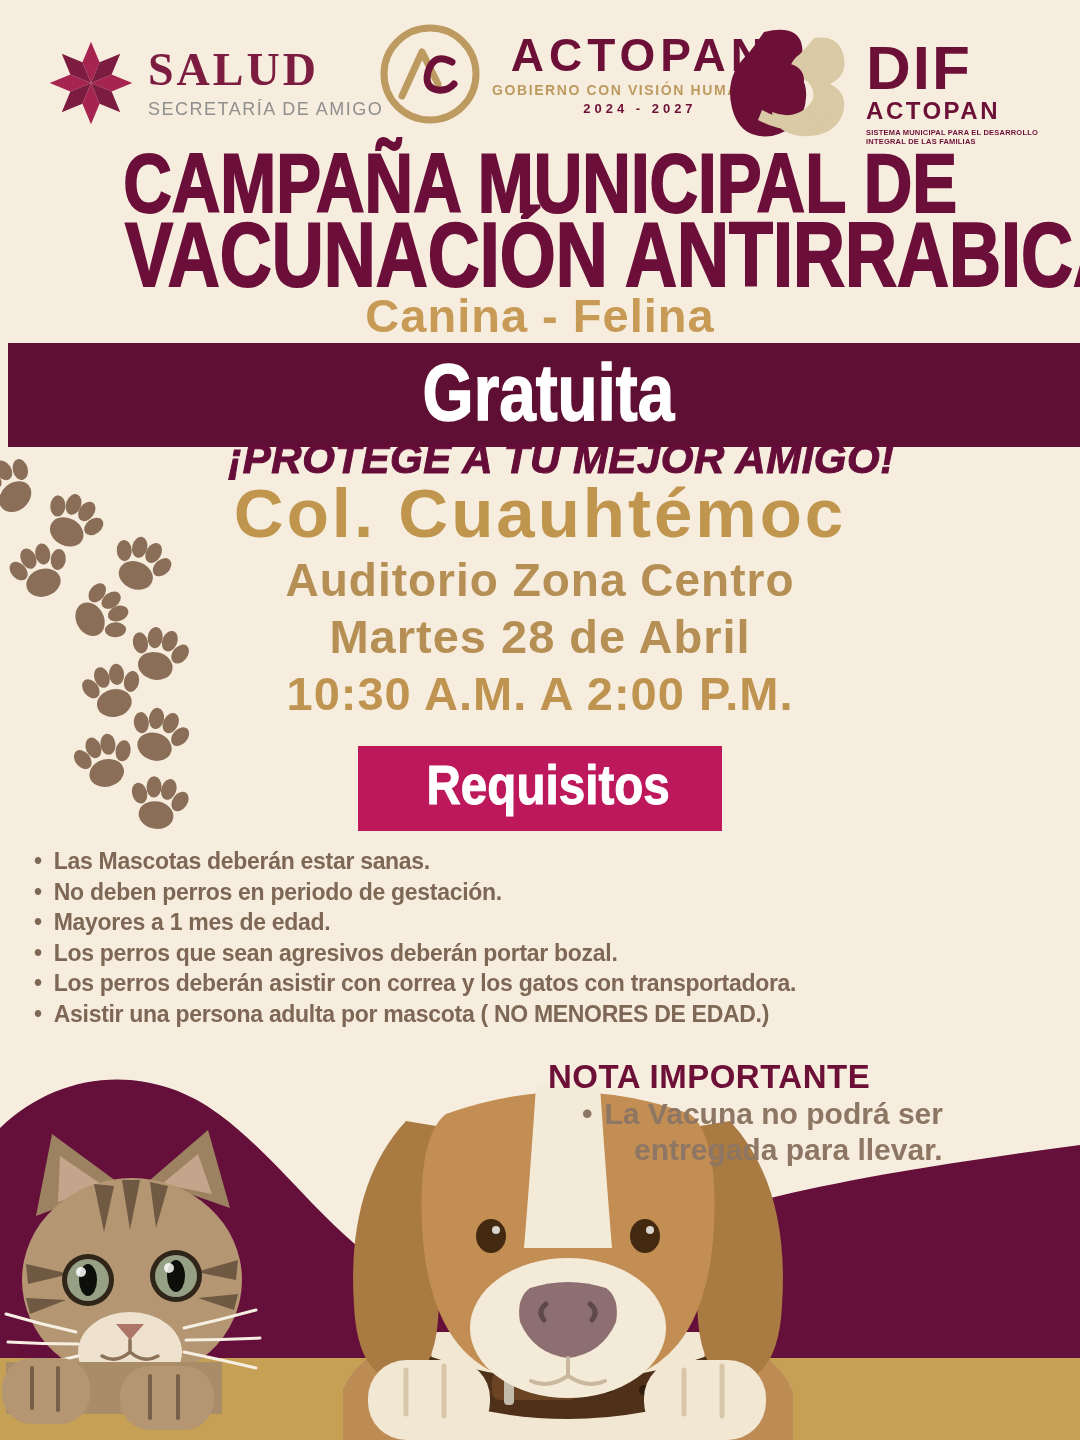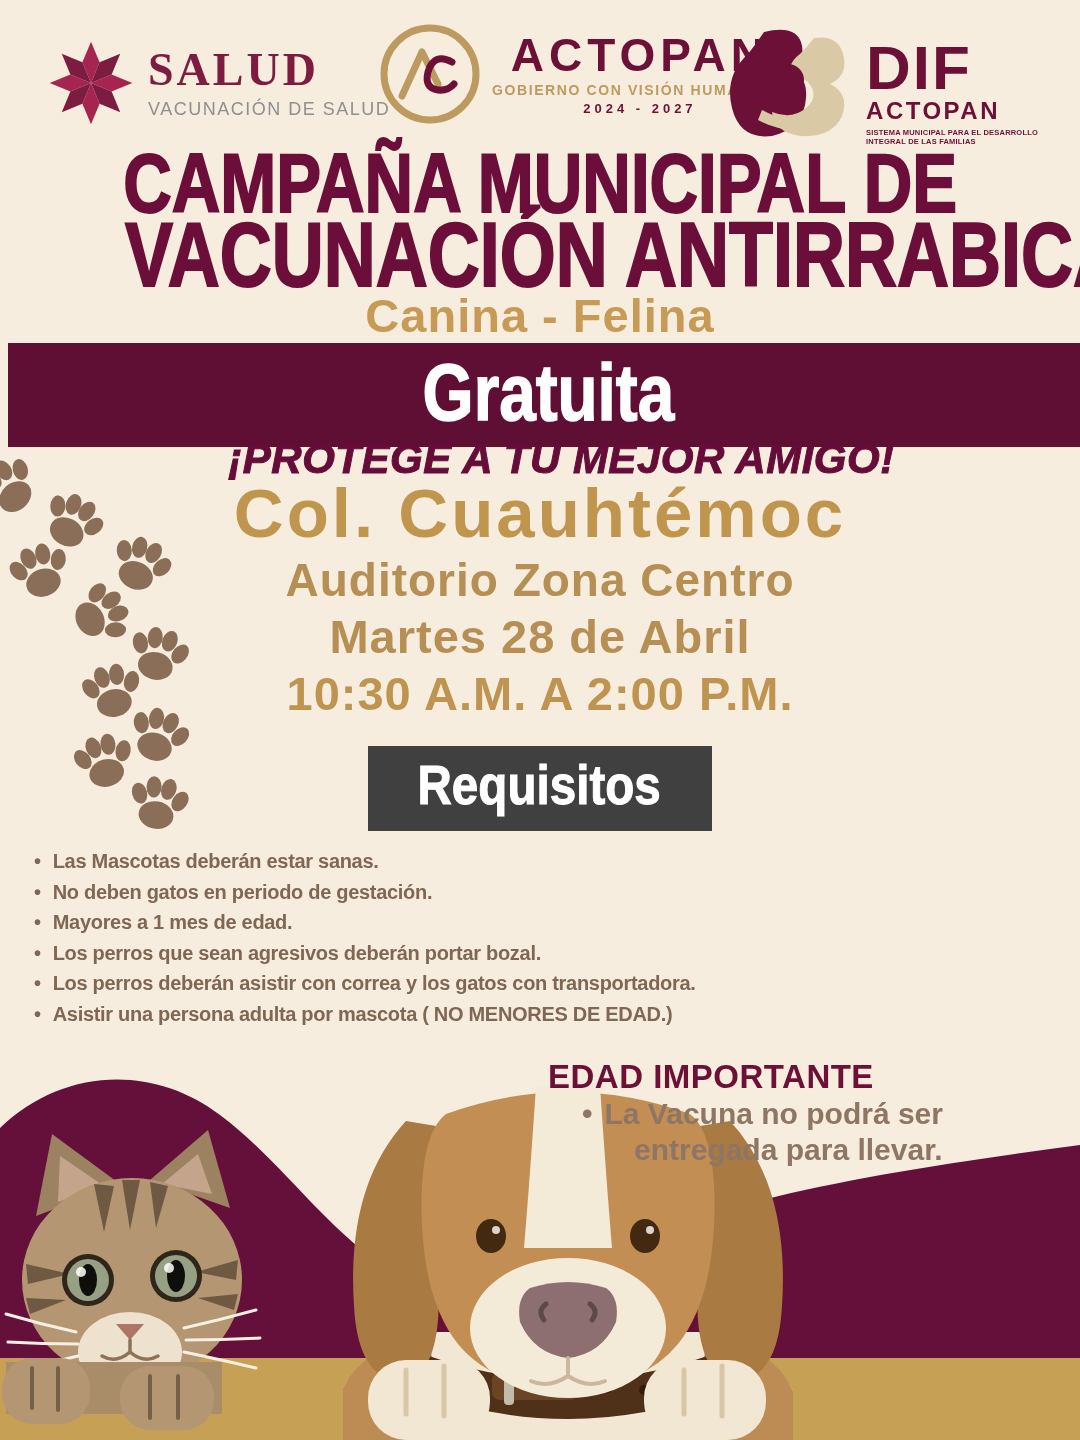--- a/index.html
+++ b/index.html
@@ -31,25 +31,25 @@
   .title2{top:210px;font-size:90px;font-weight:bold;color:#6b0f3a;-webkit-text-stroke:2px #6b0f3a;}
   .subtitle{top:292px;font-size:47px;font-weight:bold;color:#c79a55;letter-spacing:1px;}
   .band{position:absolute;top:343px;left:0;width:1080px;height:104px;background:#5f0f33;text-align:center;margin-left:8px;}
   .band span{display:inline-block;margin-top:4px;font-size:80px;font-weight:bold;color:#fff;-webkit-text-stroke:1.5px #fff;transform:scaleX(.82);white-space:nowrap;}
   .tagline{top:438px;font-size:42px;font-weight:bold;font-style:italic;color:#650c39;-webkit-text-stroke:1px #650c39;letter-spacing:.5px;padding-left:43px;}
   .place{top:479px;font-size:69px;font-weight:bold;color:#c0964e;letter-spacing:3px;}
   .venue{top:557px;font-size:46px;font-weight:bold;color:#b68f55;letter-spacing:1px;}
   .date{top:613px;font-size:47px;font-weight:bold;color:#b68f55;letter-spacing:1px;}
   .time{top:670px;font-size:47px;font-weight:bold;color:#bf9350;letter-spacing:1px;}
   .reqbox{position:absolute;top:746px;left:0;right:0;text-align:center;}
-  .reqbox .box{display:inline-block;background:#404040;padding:6px 30px 14px 28px;}
+  .reqbox .box{display:inline-block;background:#be185d;padding:6px 30px 14px 47px;}
   .reqbox .box span{display:inline-block;font-size:56px;font-weight:bold;color:#fff;-webkit-text-stroke:1px #fff;transform:scaleX(.85);white-space:nowrap;}
   
   .reqlist{position:absolute;top:846px;left:30px;right:6px;list-style:none;margin:0;padding:0;}
-  .reqlist li{font-size:20px;font-weight:bold;color:#7e6754;line-height:30.5px;white-space:nowrap;letter-spacing:-.3px;}
+  .reqlist li{font-size:23px;font-weight:bold;color:#7e6754;line-height:30.5px;white-space:nowrap;letter-spacing:-.3px;}
   .reqlist li::before{content:"•";margin:0 12px 0 4px;color:#7e6754;}
   
   .wave{position:absolute;left:0;top:1040px;width:1080px;height:400px;z-index:3;}
   .goldband{position:absolute;left:0;top:1358px;width:1080px;height:82px;background:#c6a155;z-index:4;}
   .paw-trail{position:absolute;left:0;top:452px;width:210px;height:380px;z-index:2;}
   .cat{position:absolute;left:0;top:1128px;width:332px;height:312px;z-index:6;}
   .dog{position:absolute;left:248px;top:1036px;width:640px;height:404px;z-index:7;}
   .nota{position:absolute;left:540px;top:1058px;width:420px;z-index:8;text-align:left;}
   .nota .nh{font-size:33px;font-weight:bold;color:#6d1038;letter-spacing:.5px;margin-left:8px;}
   .nota .nline{font-size:30px;font-weight:bold;color:#8d7663;line-height:36px;}
@@ -75,21 +75,21 @@
           <g fill="#7c1c40">
             <polygon points="84,16 74,40 50,50 60,26"></polygon>
             <polygon points="84,84 60,74 50,50 74,60"></polygon>
             <polygon points="16,84 26,60 50,50 40,74"></polygon>
             <polygon points="16,16 40,26 50,50 26,40"></polygon>
           </g>
         </g>
       </svg>
       <div class="salud-text">
         <div class="t1">SALUD</div>
-        <div class="t2">VACUNACIÓN DE SALUD</div>
+        <div class="t2">SECRETARÍA DE AMIGO</div>
       </div>
     </div>
 
     <div class="logo-actopan">
       <svg class="ac-ring" width="104" height="104" viewBox="0 0 104 104">
         <circle cx="52" cy="52" r="46" fill="none" stroke="#bd9a5f" stroke-width="7"></circle>
         <path d="M24,74 L44,30 L60,62" fill="none" stroke="#bd9a5f" stroke-width="7" stroke-linecap="round" stroke-linejoin="round"></path>
         <path d="M74,40 Q56,30 50,50 Q46,66 60,68 Q70,69 76,62" fill="none" stroke="#6d1038" stroke-width="7" stroke-linecap="round"></path>
       </svg>
       <div class="ac-text">
@@ -129,21 +129,21 @@
   <div class="venue">Auditorio Zona Centro</div>
   <div class="date">Martes 28 de Abril</div>
   <div class="time">10:30 A.M. A 2:00 P.M.</div>
 
   <div class="reqbox">
     <div class="box"><span>Requisitos</span></div>
   </div>
 
   <ul class="reqlist">
     <li>Las Mascotas deberán estar sanas.</li>
-    <li>No deben gatos en periodo de gestación.</li>
+    <li>No deben perros en periodo de gestación.</li>
     <li>Mayores a 1 mes de edad.</li>
     <li>Los perros que sean agresivos deberán portar bozal.</li>
     <li>Los perros deberán asistir con correa y los gatos con transportadora.</li>
     <li>Asistir una persona adulta por mascota ( NO MENORES DE EDAD.)</li>
   </ul>
 
   <svg class="paw-trail" viewBox="0 0 210 380">
     <defs>
       <g id="pawshape" fill="#8a6e58">
         <ellipse cx="0" cy="9" rx="14" ry="11"></ellipse>
@@ -248,18 +248,18 @@
     </g>
     <g stroke="#d8c6a8" stroke-width="5" fill="none" stroke-linecap="round">
       <path d="M158,334 v44"></path>
         <path d="M196,330 v50"></path>
       <path d="M436,334 v44"></path>
         <path d="M474,330 v50"></path>
     </g>
   </svg>
 
   <div class="nota">
-    <div class="nh">EDAD IMPORTANTE</div>
+    <div class="nh">NOTA IMPORTANTE</div>
     <div class="nline l1">La Vacuna no podrá ser</div>
     <div class="nline l2">entregada para llevar.</div>
   </div>
 
 </div>
 
 </body></html>

